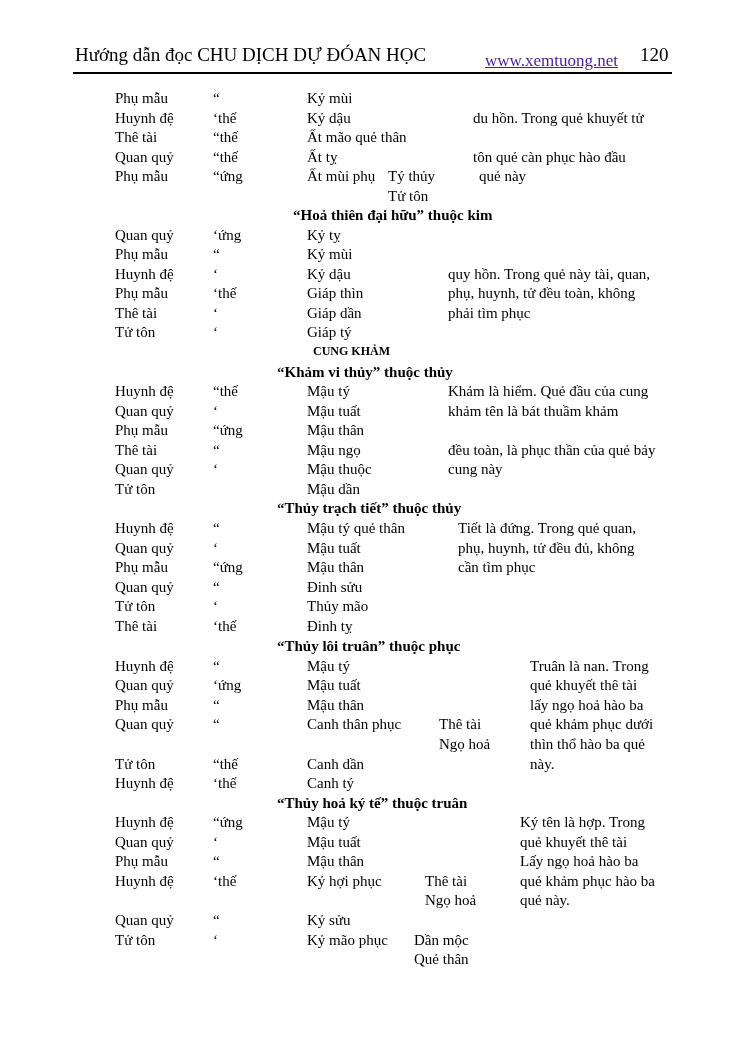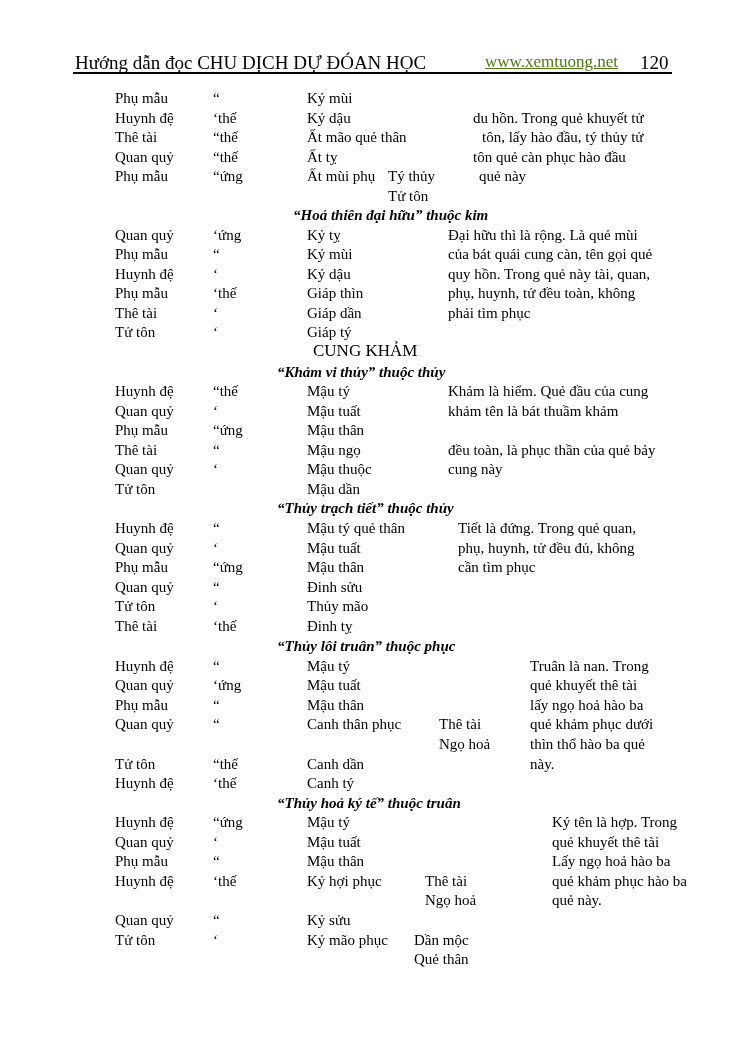--- a/index.html
+++ b/index.html
@@ -1,33 +1,33 @@
 <!DOCTYPE html>
 <html><head>
 <meta charset="utf-8">
 <style>
   html,body{margin:0;padding:0;background:#e8e8e8;}
   .page{
     position:relative;width:744px;height:1053px;background:#ffffff;
     font-family:"Liberation Serif","DejaVu Serif",serif;color:#000;
     margin:0 auto;overflow:hidden;
   }
-  .hdr{position:absolute;top:44px;left:0;width:744px;height:24px;font-size:19px;white-space:nowrap;margin-top:8px;}
+  .hdr{position:absolute;top:44px;left:0;width:744px;height:24px;font-size:19px;white-space:nowrap;}
   .hdr .title{position:absolute;left:75px;top:0;}
-  .hdr .link{position:absolute;left:485px;top:0;font-size:17px;color:#4d7c0f;text-decoration:underline;cursor:pointer;}
+  .hdr .link{position:absolute;left:485px;top:7px;font-size:17px;color:#4c1d95;text-decoration:underline;cursor:pointer;}
   .hdr .pageno{position:absolute;left:640px;top:0;}
   .rule{position:absolute;top:72px;left:73px;width:599px;height:2px;background:#000;}
   .row{position:absolute;left:0;width:744px;height:20px;font-size:15px;line-height:20px;white-space:nowrap;}
   .c{position:absolute;top:0;white-space:nowrap;}
-  .sub{font-weight:bold;font-style:italic;}
-  .cung{font-weight:normal;font-size:17px;}
+  .sub{font-weight:bold;}
+  .cung{font-weight:bold;font-size:12px;}
   .x115{left:115px}.x213{left:213px}.x307{left:307px}
   .x388{left:388px}.x414{left:414px}.x425{left:425px}.x439{left:439px}
   .x448{left:448px}.x458{left:458px}.x473{left:473px}.x479{left:479px}.x482{left:482px}
-  .x520{left:552px}.x530{left:530px}
+  .x520{left:520px}.x530{left:530px}
   .x277{left:277px}.x293{left:293px}.x313{left:313px}
 </style>
 </head>
 <body>
 
 <div class="page">
 
   <div class="hdr">
     <span class="title">Hướng dẫn đọc CHU DỊCH DỰ ĐÓAN HỌC</span>
     <a class="link">www.xemtuong.net</a>
@@ -43,21 +43,20 @@
   <div class="row" style="top:108px">
     <span class="c x115">Huynh đệ</span>
     <span class="c x213">‘thế</span>
     <span class="c x307">Kỷ dậu</span>
     <span class="c x473">du hồn. Trong quẻ khuyết tử</span>
   </div>
   <div class="row" style="top:127px">
     <span class="c x115">Thê tài</span>
     <span class="c x213">“thế</span>
     <span class="c x307">Ất mão quẻ thân</span>
-    <span class="c x482">tôn, lấy hào đầu, tý thủy tử</span>
   </div>
   <div class="row" style="top:147px">
     <span class="c x115">Quan quỷ</span>
     <span class="c x213">“thế</span>
     <span class="c x307">Ất tỵ</span>
     <span class="c x473">tôn quẻ càn phục hào đầu</span>
   </div>
   <div class="row" style="top:166px">
     <span class="c x115">Phụ mẫu</span>
     <span class="c x213">“ứng</span>
@@ -68,27 +67,25 @@
   <div class="row" style="top:186px">
     <span class="c x388">Tử tôn</span>
   </div>
   <div class="row" style="top:205px">
     <span class="c sub x293">“Hoả thiên đại hữu” thuộc kim</span>
   </div>
   <div class="row" style="top:225px">
     <span class="c x115">Quan quỷ</span>
     <span class="c x213">‘ứng</span>
     <span class="c x307">Kỷ tỵ</span>
-    <span class="c x448">Đại hữu thì là rộng. Là quẻ mùi</span>
   </div>
   <div class="row" style="top:244px">
     <span class="c x115">Phụ mẫu</span>
     <span class="c x213">“</span>
     <span class="c x307">Kỷ mùi</span>
-    <span class="c x448">của bát quái cung càn, tên gọi quẻ</span>
   </div>
   <div class="row" style="top:264px">
     <span class="c x115">Huynh đệ</span>
     <span class="c x213">‘</span>
     <span class="c x307">Kỷ dậu</span>
     <span class="c x448">quy hồn. Trong quẻ này tài, quan,</span>
   </div>
   <div class="row" style="top:283px">
     <span class="c x115">Phụ mẫu</span>
     <span class="c x213">‘thế</span>

